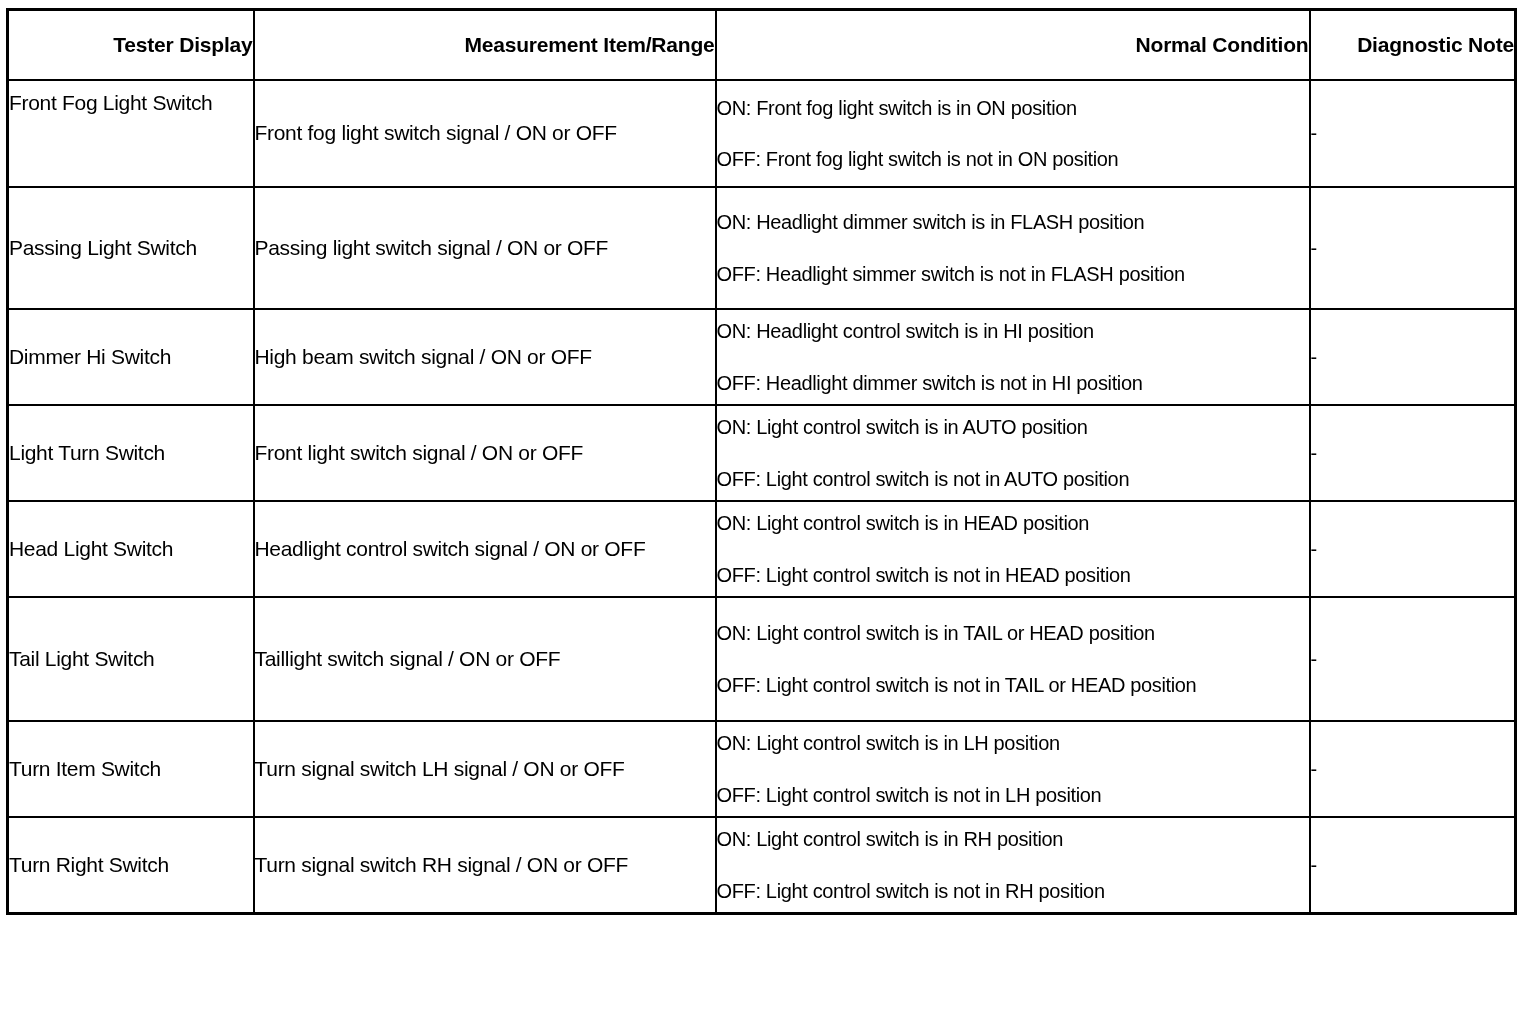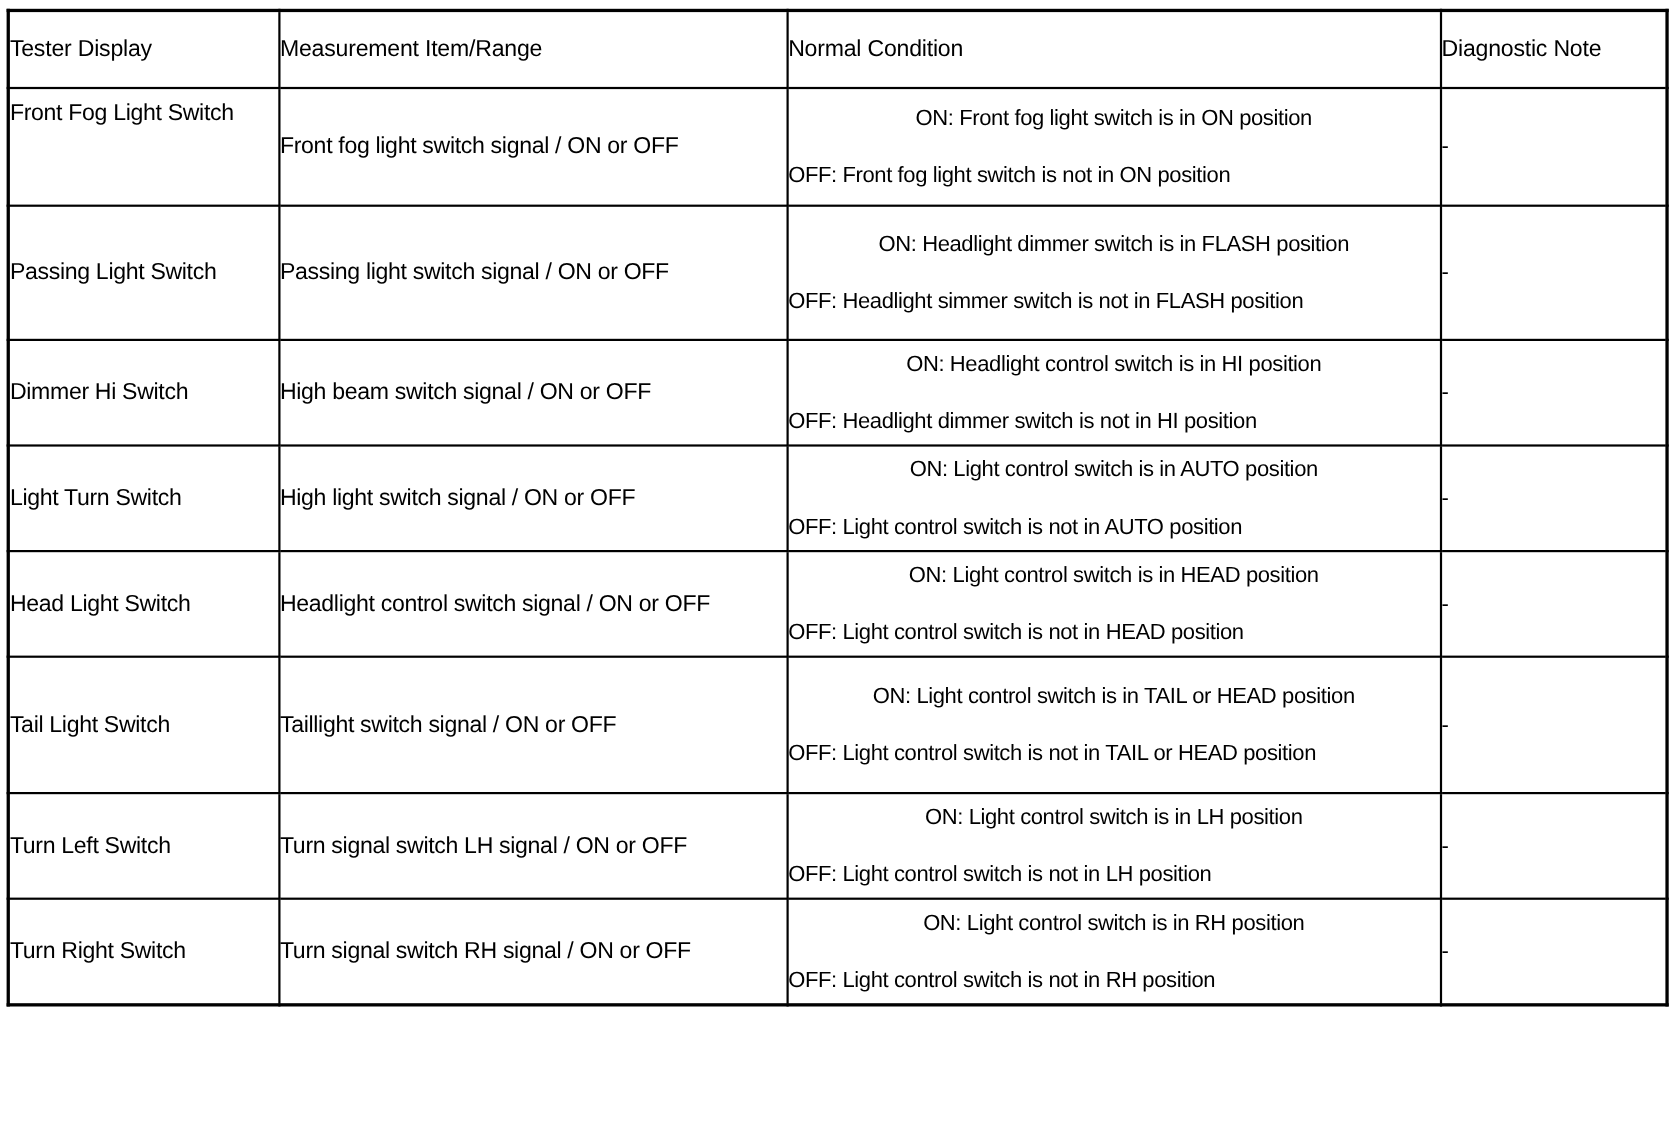--- a/index.html
+++ b/index.html
@@ -38,23 +38,23 @@
   table.datatable td {
     border: 2px solid #000000;
     padding: 0;
     vertical-align: middle;
     background: #ffffff;
   }
 
   
   thead th {
     border-bottom-width: 3px;
-    text-align: left;
+    text-align: right;
     font-size: 21px;
-    font-weight: normal;
+    font-weight: bold;
     letter-spacing: -0.2px;
     height: 68px;
     line-height: 1.18;
     padding: 4px 6px;
   }
 
   
   td.cell-tester {
     font-size: 21px;
     line-height: 1.25;
@@ -73,21 +73,20 @@
 
   td.cell-normal {
     vertical-align: top;
     padding: 7px 6px 6px 8px;
     font-size: 20px;
     letter-spacing: -0.35px;
   }
   td.cell-normal .cond-on {
     line-height: 1.22;
     margin: 0 0 0 0;
-    text-align: center;
   }
   td.cell-normal .cond-off {
     line-height: 1.22;
     margin: 27px 0 0 0;
   }
 
   td.cell-note {
     font-size: 20px;
     vertical-align: middle;
     padding: 4px 6px 4px 10px;
@@ -148,21 +147,21 @@
         <td class="cell-measure">High beam switch signal / ON or OFF</td>
         <td class="cell-normal">
           <div class="cond-on">ON: Headlight control switch is in HI position</div>
           <div class="cond-off">OFF: Headlight dimmer switch is not in HI position</div>
         </td>
         <td class="cell-note">-</td>
       </tr>
 
       <tr class="row-h98">
         <td class="cell-tester">Light Turn Switch</td>
-        <td class="cell-measure">High light switch signal / ON or OFF</td>
+        <td class="cell-measure">Front light switch signal / ON or OFF</td>
         <td class="cell-normal">
           <div class="cond-on">ON: Light control switch is in AUTO position</div>
           <div class="cond-off">OFF: Light control switch is not in AUTO position</div>
         </td>
         <td class="cell-note">-</td>
       </tr>
 
       <tr class="row-h98">
         <td class="cell-tester">Head Light Switch</td>
         <td class="cell-measure">Headlight control switch signal / ON or OFF</td>
@@ -177,21 +176,21 @@
         <td class="cell-tester">Tail Light Switch</td>
         <td class="cell-measure">Taillight switch signal / ON or OFF</td>
         <td class="cell-normal">
           <div class="cond-on">ON: Light control switch is in TAIL or HEAD position</div>
           <div class="cond-off">OFF: Light control switch is not in TAIL or HEAD position</div>
         </td>
         <td class="cell-note">-</td>
       </tr>
 
       <tr class="row-h98">
-        <td class="cell-tester">Turn Left Switch</td>
+        <td class="cell-tester">Turn Item Switch</td>
         <td class="cell-measure">Turn signal switch LH signal / ON or OFF</td>
         <td class="cell-normal">
           <div class="cond-on">ON: Light control switch is in LH position</div>
           <div class="cond-off">OFF: Light control switch is not in LH position</div>
         </td>
         <td class="cell-note">-</td>
       </tr>
 
       <tr class="row-h98">
         <td class="cell-tester">Turn Right Switch</td>

